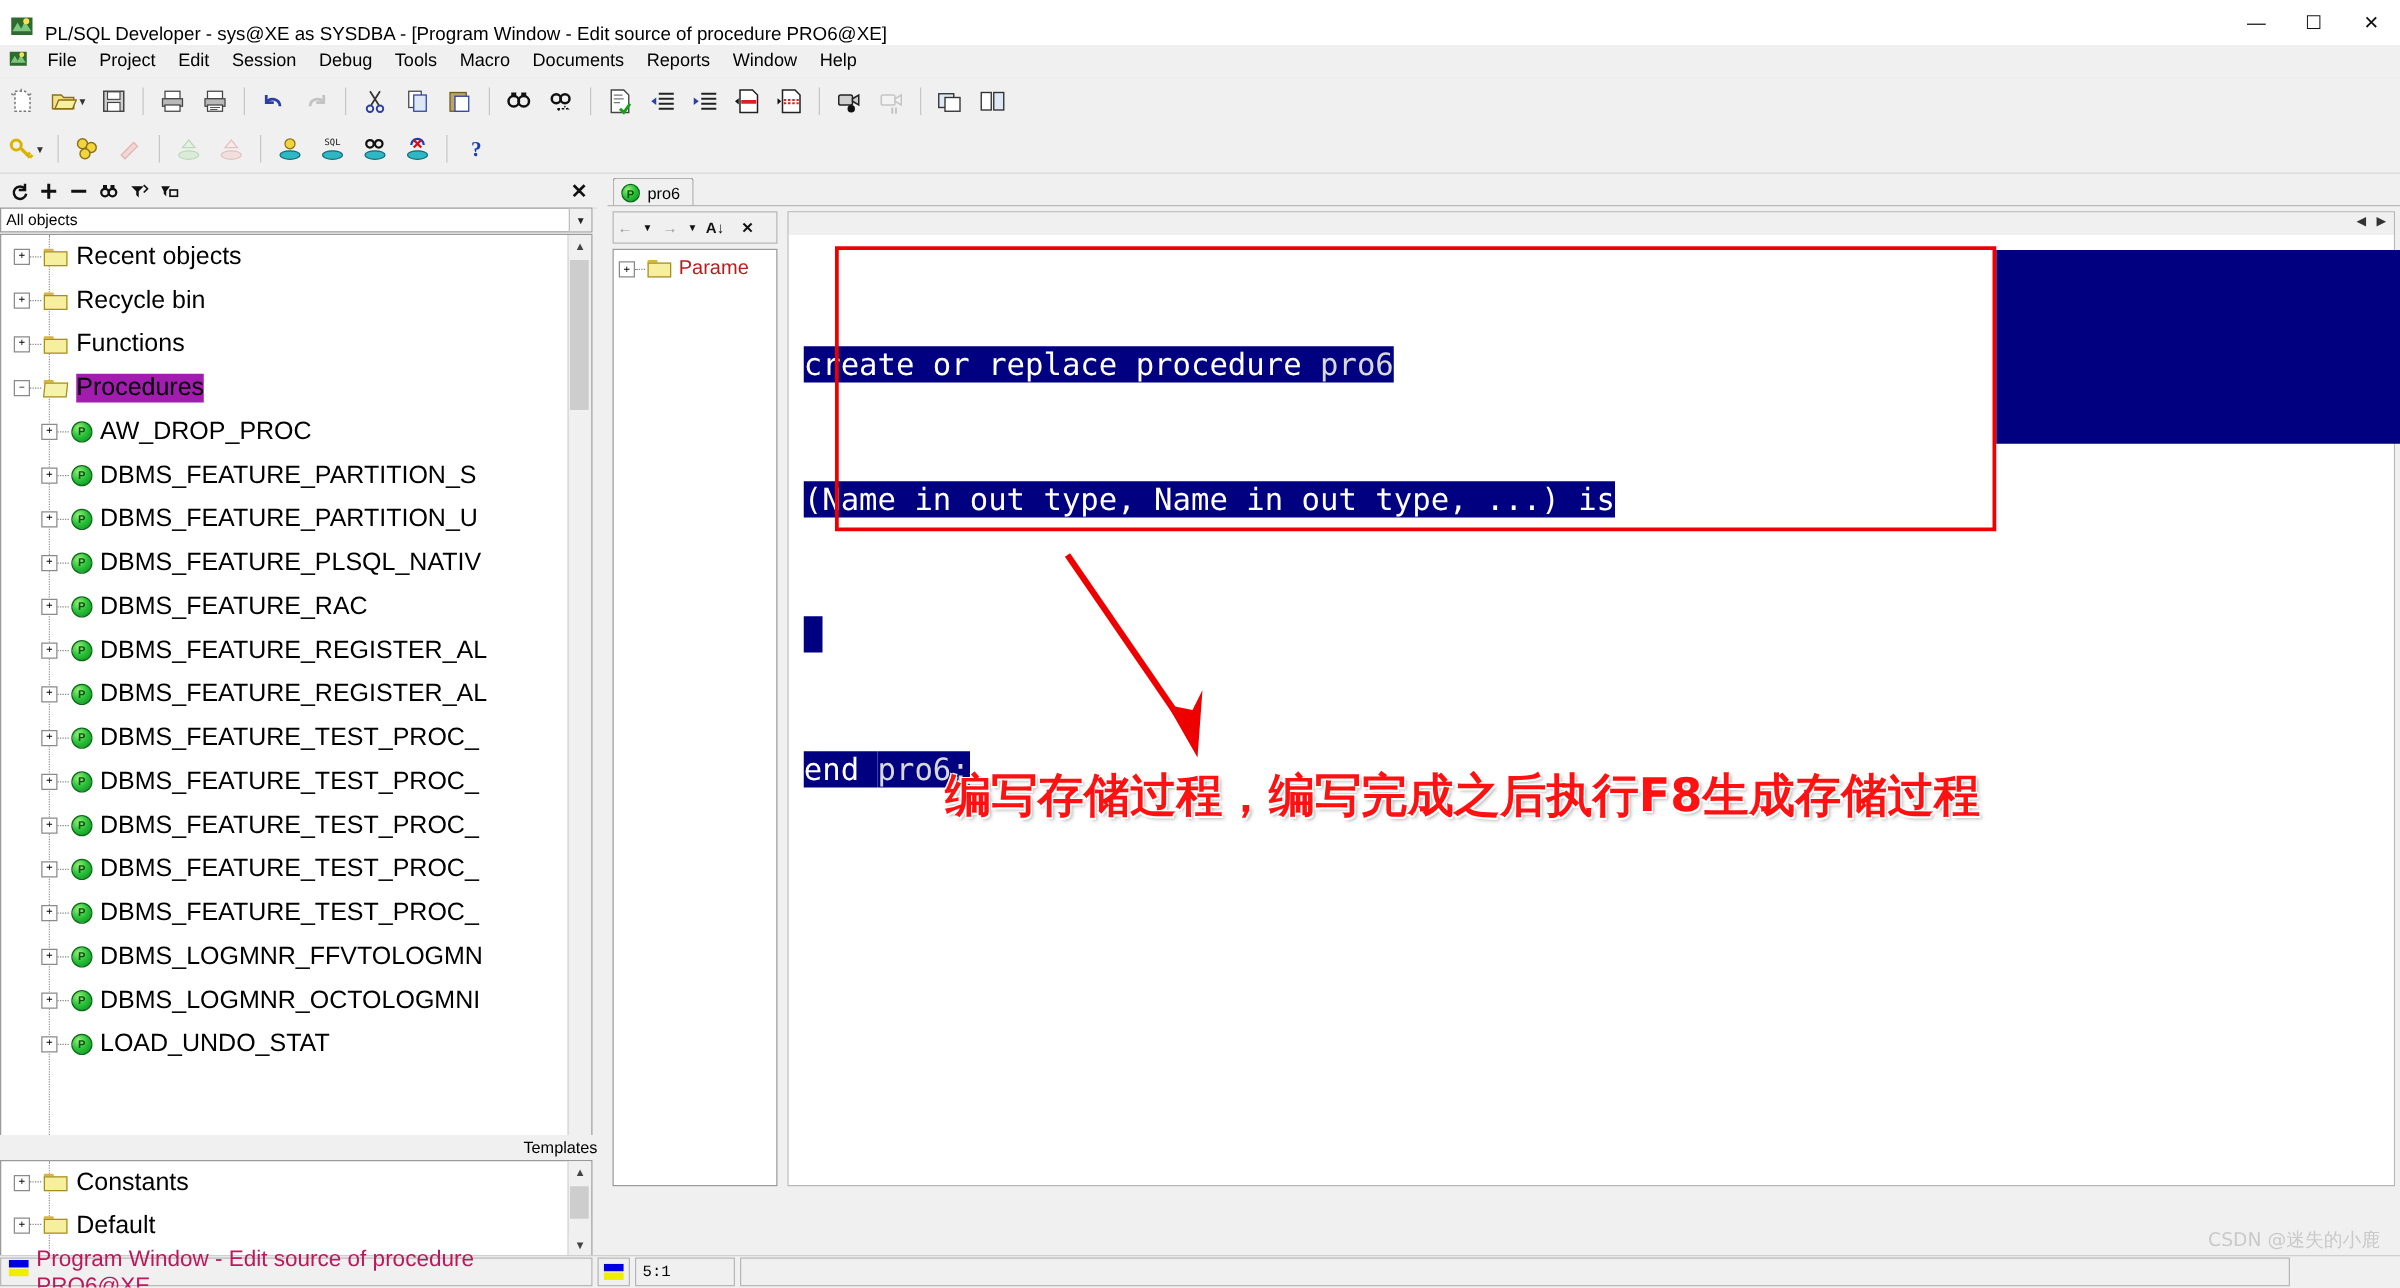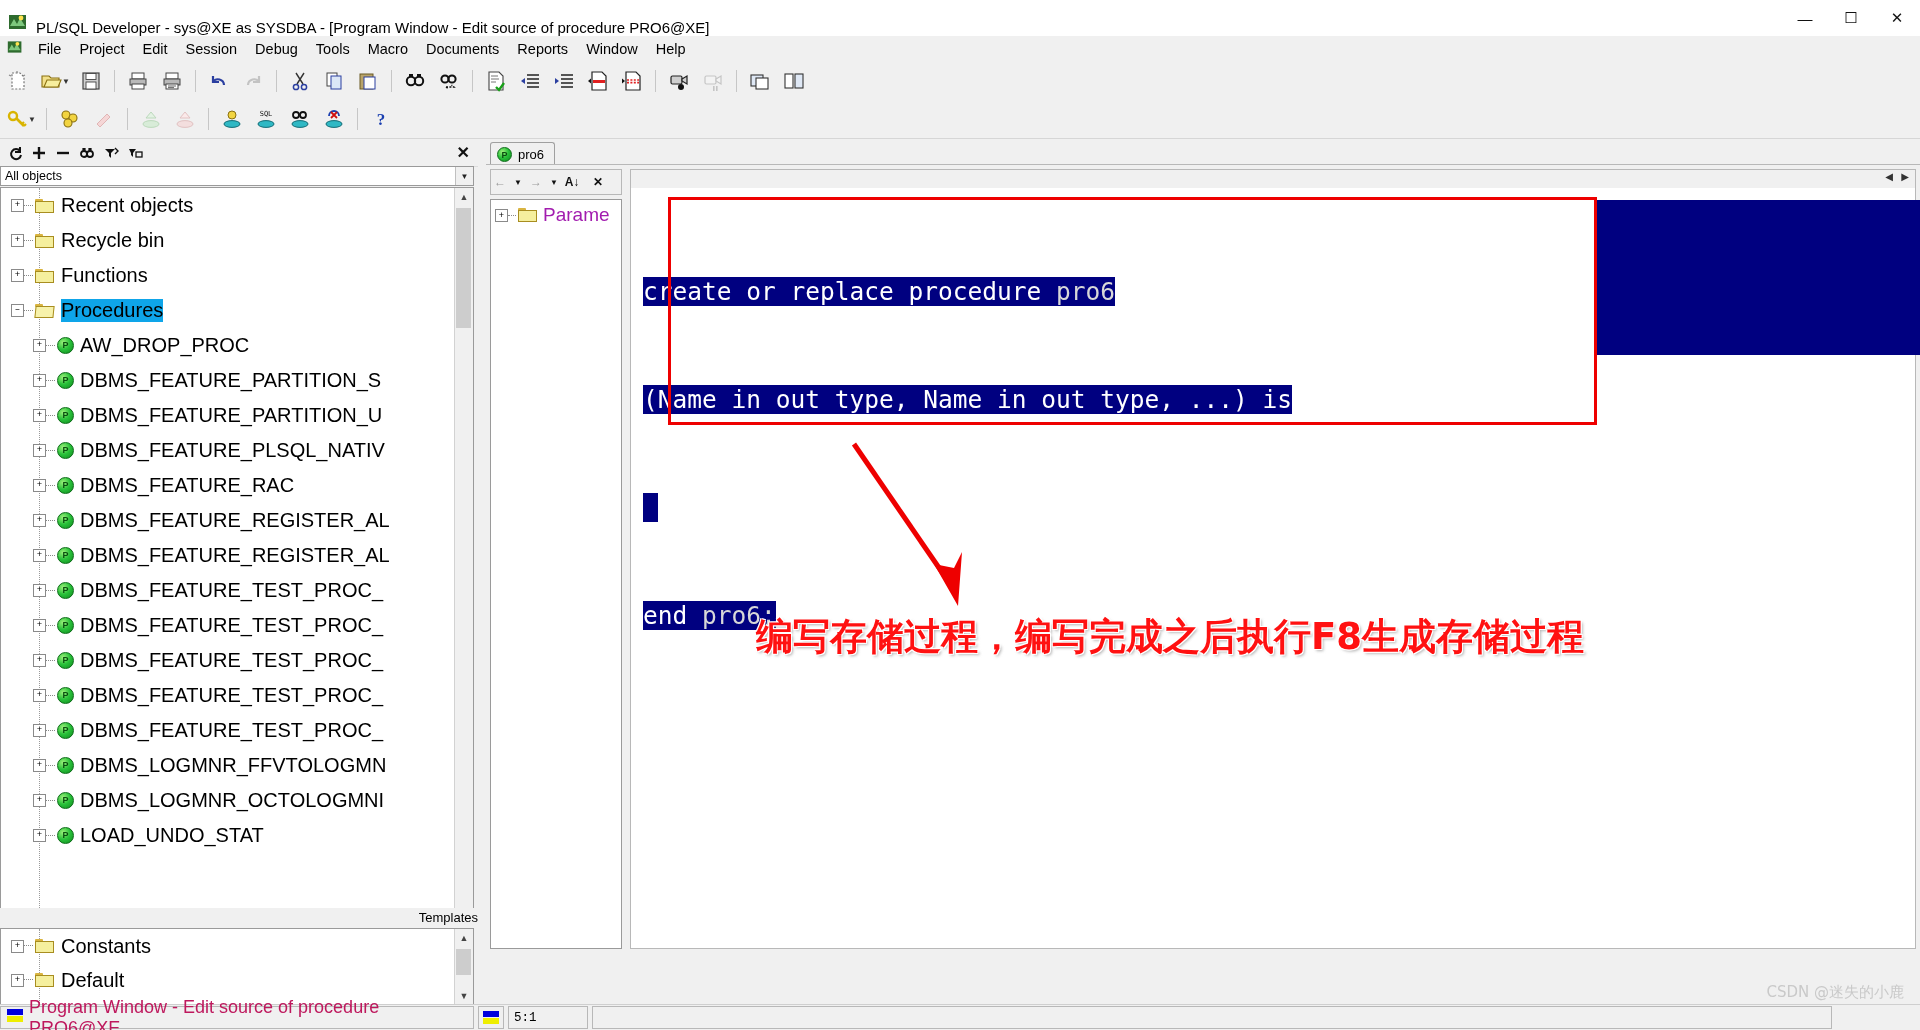--- a/index.html
+++ b/index.html
@@ -70,21 +70,21 @@
   .tree-inner{position:absolute;left:0;top:0;width:455px;}
   .tnode{height:35px;display:flex;align-items:center;white-space:nowrap;position:relative;}
   .tnode .exp{
     width:11px;height:11px;border:1px solid #8a8a8a;background:#fff;
     font-size:9px;line-height:9px;text-align:center;color:#000;
     display:flex;align-items:center;justify-content:center;flex:none;
     font-family:"Liberation Mono",monospace;
   }
   .tnode .dotted{width:9px;height:1px;border-top:1px dotted #888;flex:none;}
   .tnode .lbl{font-size:20px;color:#000;margin-left:6px;letter-spacing:0px;}
-  .tnode .lbl.sel{background:#0ea5e9;}
+  .tnode .lbl.sel{background:#a21caf;}
   .tnode.lvl0{padding-left:10px;}
   .tnode.lvl1{padding-left:32px;}
   .vline{position:absolute;left:38px;top:0;bottom:0;width:1px;border-left:1px dotted #9a9a9a;}
 
   
   .ficon{width:20px;height:16px;position:relative;flex:none;margin-left:2px;}
   .ficon .tab{position:absolute;left:0;top:1px;width:8px;height:3px;background:#d9b441;border-radius:1px 1px 0 0;}
   .ficon .body{position:absolute;left:0;top:3px;width:19px;height:12px;background:#f5ef9e;border:1px solid #a88d20;box-sizing:border-box;}
   .ficon.open .body{background:#f7f2ab;transform:skewX(-6deg);}
 
@@ -139,21 +139,21 @@
     position:absolute;left:4px;top:4px;width:132px;height:26px;background:#f0f0f0;
     border:1px solid #b8b8b8;display:flex;align-items:center;box-sizing:border-box;
   }
   .ptb-i{width:18px;height:22px;display:flex;align-items:center;justify-content:center;font-size:12px;color:#9a9a9a;}
   .ptb-i.dk{color:#111;}
   .param-box{
     position:absolute;left:4px;top:34px;width:132px;height:750px;background:#fff;
     border:1px solid #9a9a9a;box-sizing:border-box;overflow:hidden;
   }
   .param-node{display:flex;align-items:center;height:30px;padding-left:4px;white-space:nowrap;}
-  .param-node .lbl{font-size:19px;color:#a21caf;margin-left:5px;}
+  .param-node .lbl{font-size:16px;color:#b91c1c;margin-left:5px;}
 
   .editor-outer{
     position:absolute;left:144px;top:4px;width:1286px;height:780px;
     background:#f0f0f0;border:1px solid #b8b8b8;box-sizing:border-box;
   }
   .ed-topbar{
     position:absolute;left:0;top:0;right:0;height:18px;background:#f0f0f0;
     border-bottom:1px solid #d0d0d0;
   }
   .ed-topbar .a{position:absolute;top:1px;font-size:10px;color:#333;}

